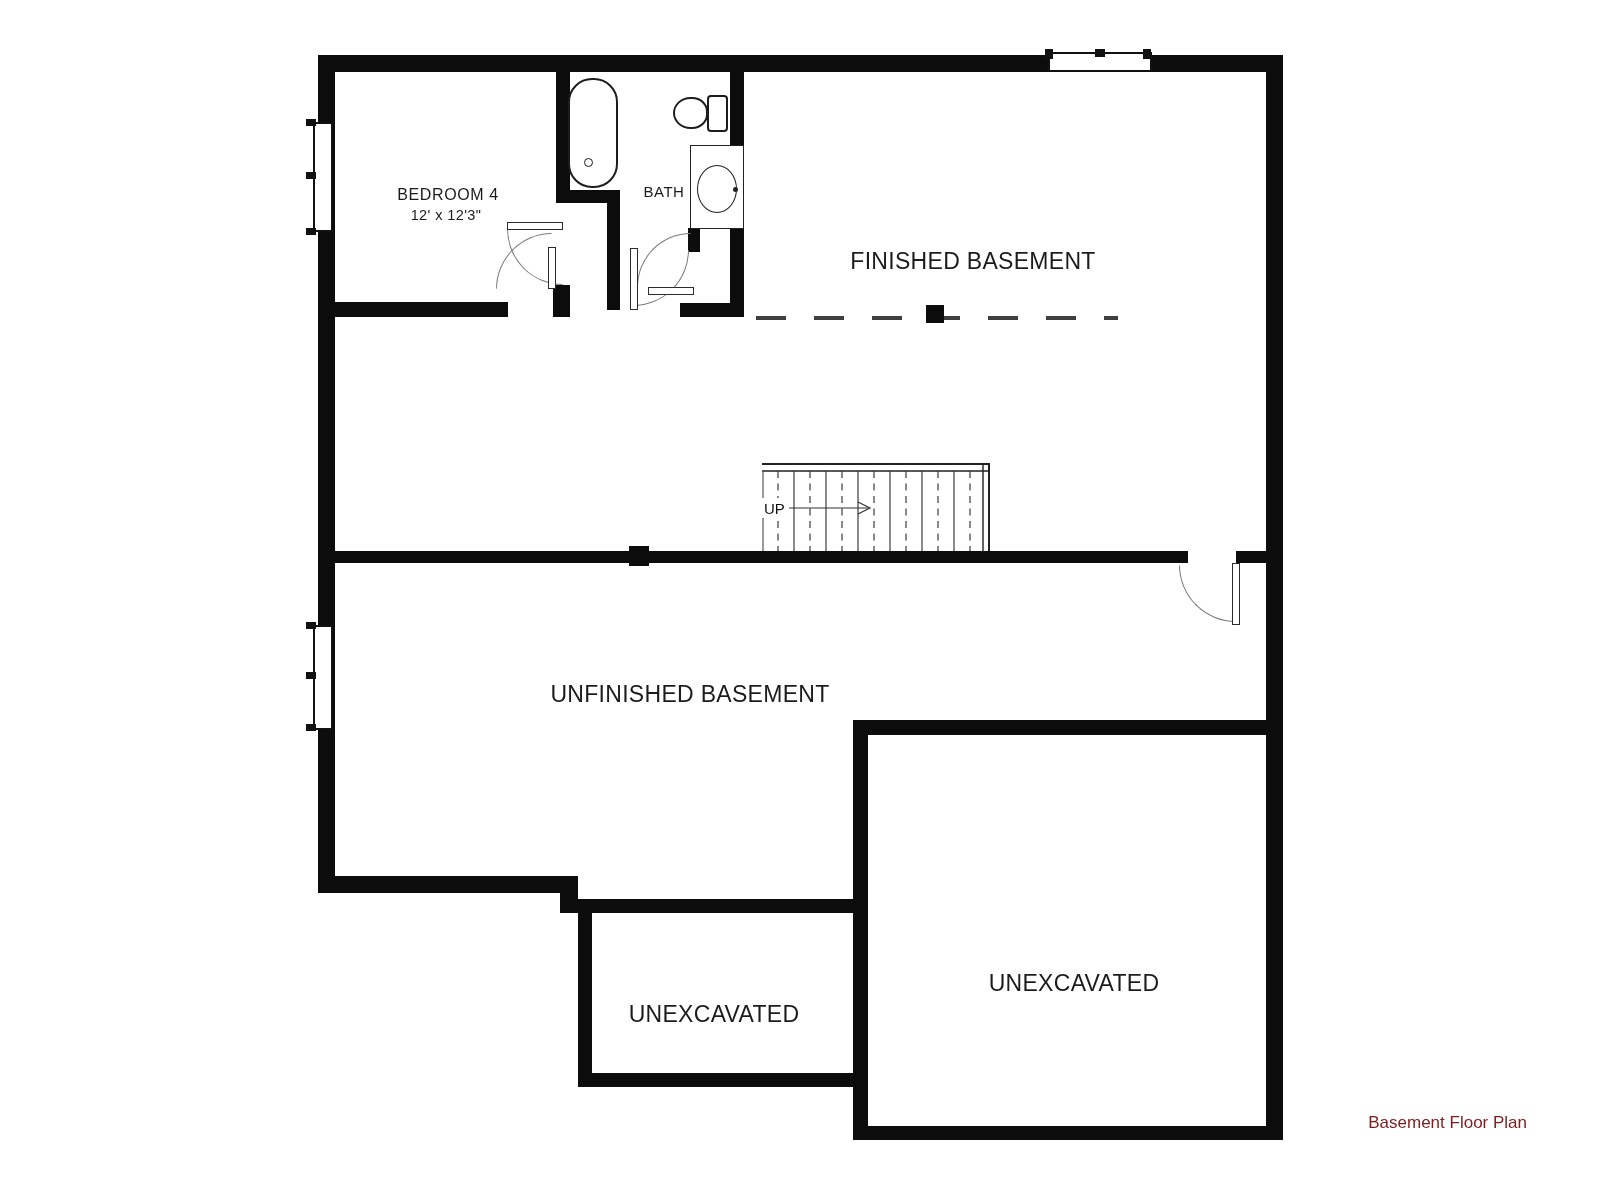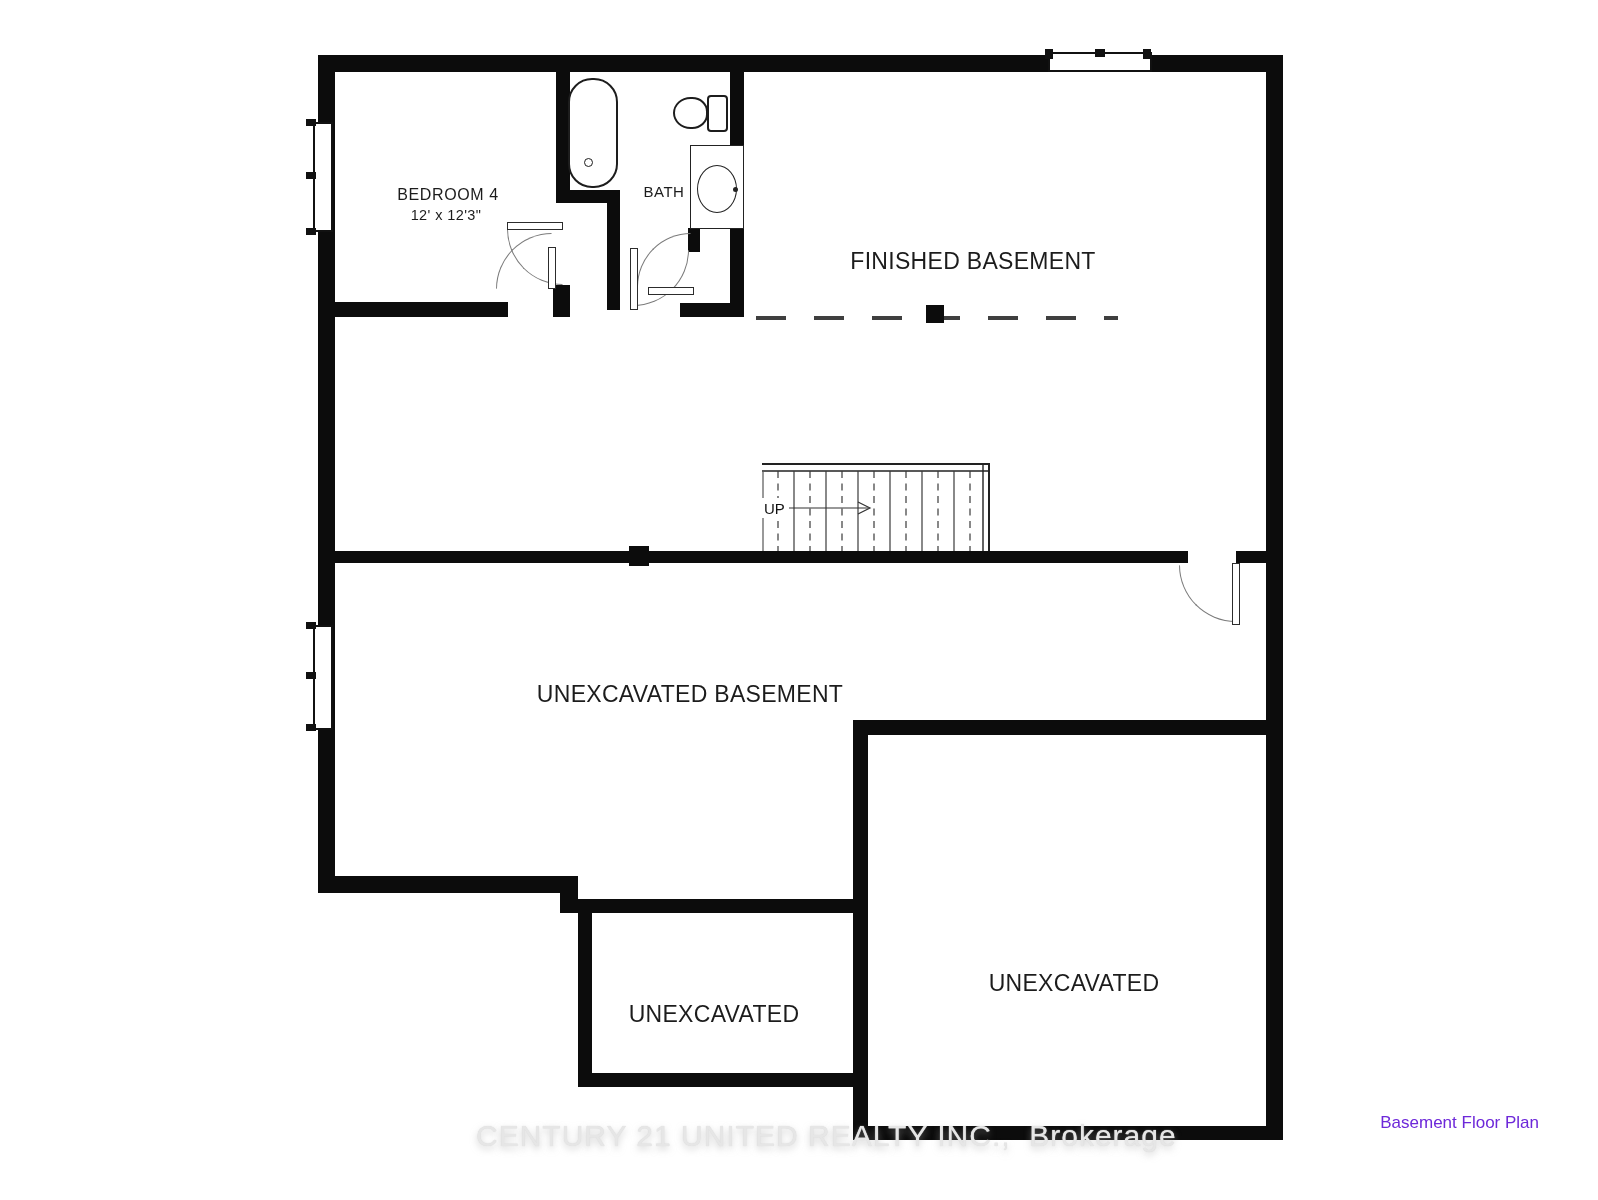--- a/index.html
+++ b/index.html
@@ -23,21 +23,21 @@
   .toilet-bowl{border:2px solid #1d1d1d;border-radius:50% 45% 45% 50%;}
   .vanity{border:1.5px solid #222;}
   .sink{border:1.5px solid #222;border-radius:50%;}
   .dot{position:absolute;background:#222;border-radius:50%;}
   .label{position:absolute;color:#1c1c1c;white-space:nowrap;z-index:10;}
   .room-big{font-size:23px;letter-spacing:0.3px;}
   .center{transform:translateX(-50%);text-align:center;margin-top:46px;}
   #watermark{position:absolute;left:476px;top:1119px;font-size:30px;white-space:pre;z-index:20;
      color:#e6e6e6;text-shadow:0 0 1px #d4d4d4,0 3px 7px rgba(168,168,168,0.6);letter-spacing:1px;}
   #caption{position:absolute;left:1527px;top:1113px;transform:translateX(-100%);
-     font-size:17px;color:#6d28d9;white-space:nowrap;z-index:10;margin-left:12px;}
+     font-size:17px;color:#7f1d1d;white-space:nowrap;z-index:10;}
   #realtor-text{position:absolute;left:10px;top:176px;font-size:28px;letter-spacing:3px;
      color:#b4b2b3;white-space:nowrap;}
   #realtor-text .reg{font-size:13px;vertical-align:super;letter-spacing:0;}
   svg text{font-family:"Liberation Sans",sans-serif;}
 </style>
 </head>
 <body>
 
 <div id="canvas">
 
@@ -132,20 +132,19 @@
     <rect x="0" y="36" width="27" height="20" fill="#ffffff"></rect>
     <text x="2" y="52" font-size="15" fill="#111">UP</text>
     <line x1="27" y1="46" x2="106" y2="46" stroke="#333" stroke-width="1.2"></line>
     <polyline points="96,40 108,46 96,52" fill="none" stroke="#333" stroke-width="1.2"></polyline>
   </svg>
 
   <div class="label center" style="left:448px;top:140px;font-size:16px;letter-spacing:0.6px;">BEDROOM 4</div>
   <div class="label center" style="left:446px;top:161px;font-size:14.5px;letter-spacing:0.4px;">12' x 12'3"</div>
   <div class="label center" style="left:664px;top:137px;font-size:15px;letter-spacing:0.5px;">BATH</div>
   <div class="label center room-big" style="left:973px;top:202px;">FINISHED BASEMENT</div>
-  <div class="label center room-big" style="left:690px;top:635px;">UNEXCAVATED BASEMENT</div>
+  <div class="label center room-big" style="left:690px;top:635px;">UNFINISHED BASEMENT</div>
   <div class="label center room-big" style="left:714px;top:955px;">UNEXCAVATED</div>
   <div class="label center room-big" style="left:1074px;top:924px;">UNEXCAVATED</div>
 
-  <div id="watermark">CENTURY 21 UNITED REALTY INC.,  Brokerage</div>
   <div id="caption">Basement Floor Plan</div>
 
 </div>
 
 </body></html>

